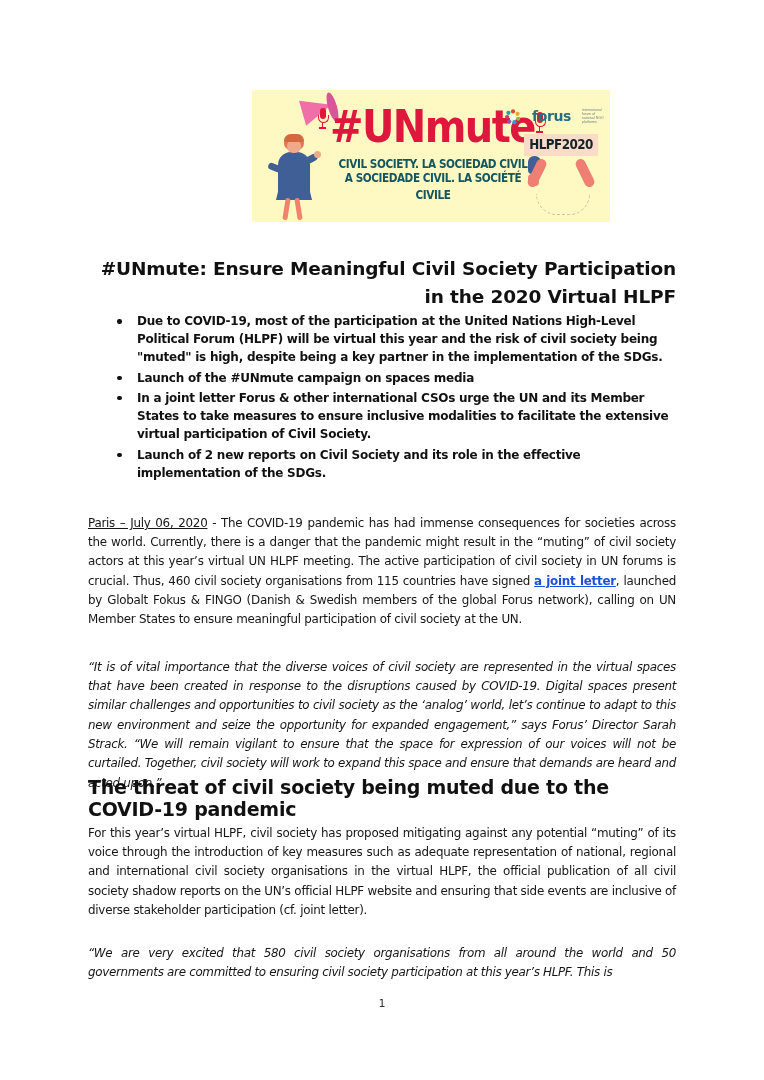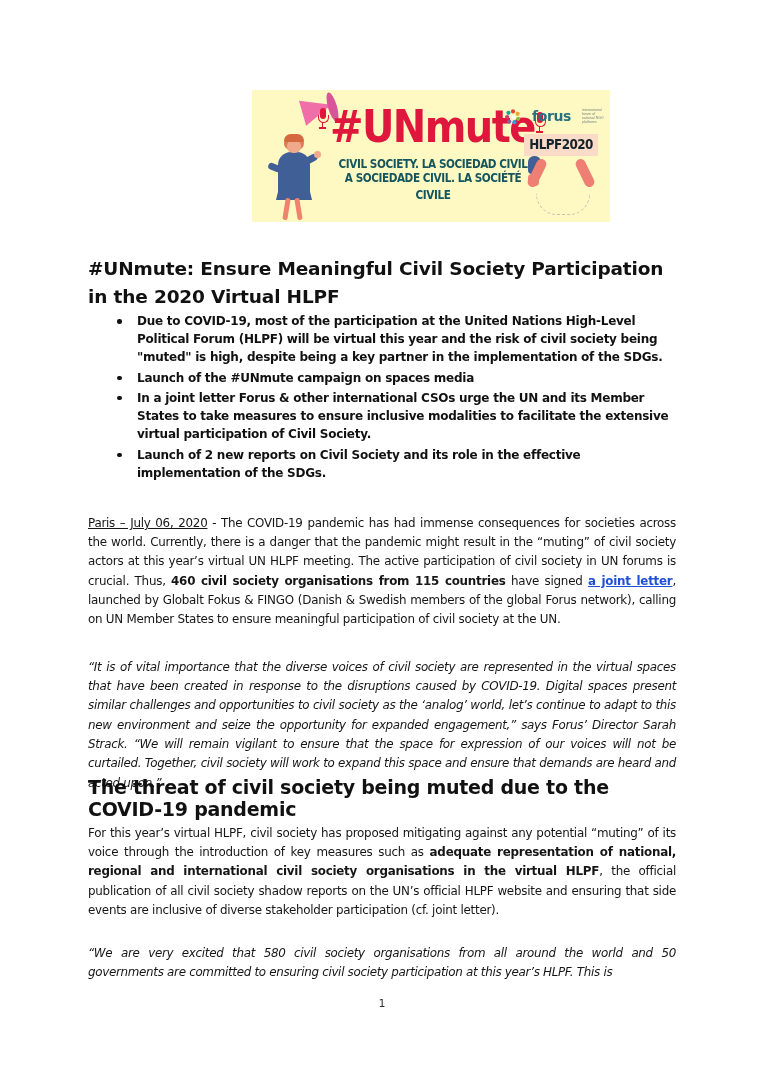--- a/index.html
+++ b/index.html
@@ -188,21 +188,21 @@
     border-top: none;
     border-radius: 0 0 26px 26px;
   }
 
   
   .doc-title {
     position: absolute;
     left: 88px;
     top: 243px;
     width: 588px;
-    text-align: left;
+    text-align: right;
     font-family: "DejaVu Sans", sans-serif;
     font-weight: bold;
     font-size: 18.5px;
     line-height: 1.48;
     color: #111;
     letter-spacing: -0.15px;
   }
 
   .bullets {
     position: absolute;
@@ -254,21 +254,21 @@
     width: 588px;
     font-family: "DejaVu Sans", sans-serif;
     font-weight: bold;
     font-size: 19px;
     color: #111;
     letter-spacing: -0.25px;
   }
   .p2 { top: 812px; }
   .p-quote2 { top: 932px; font-style: italic; letter-spacing: -0.3px; }
 
-  b, strong { font-weight: bold; }
+  b, strong { font-weight: normal; }
   .underline-date { text-decoration: underline; font-weight: normal; }
   a.doclink {
     color: #1d4fd8;
     text-decoration: underline;
     font-weight: bold;
   }
 
   .page-number {
     position: absolute;
     left: 0; right: 0;

